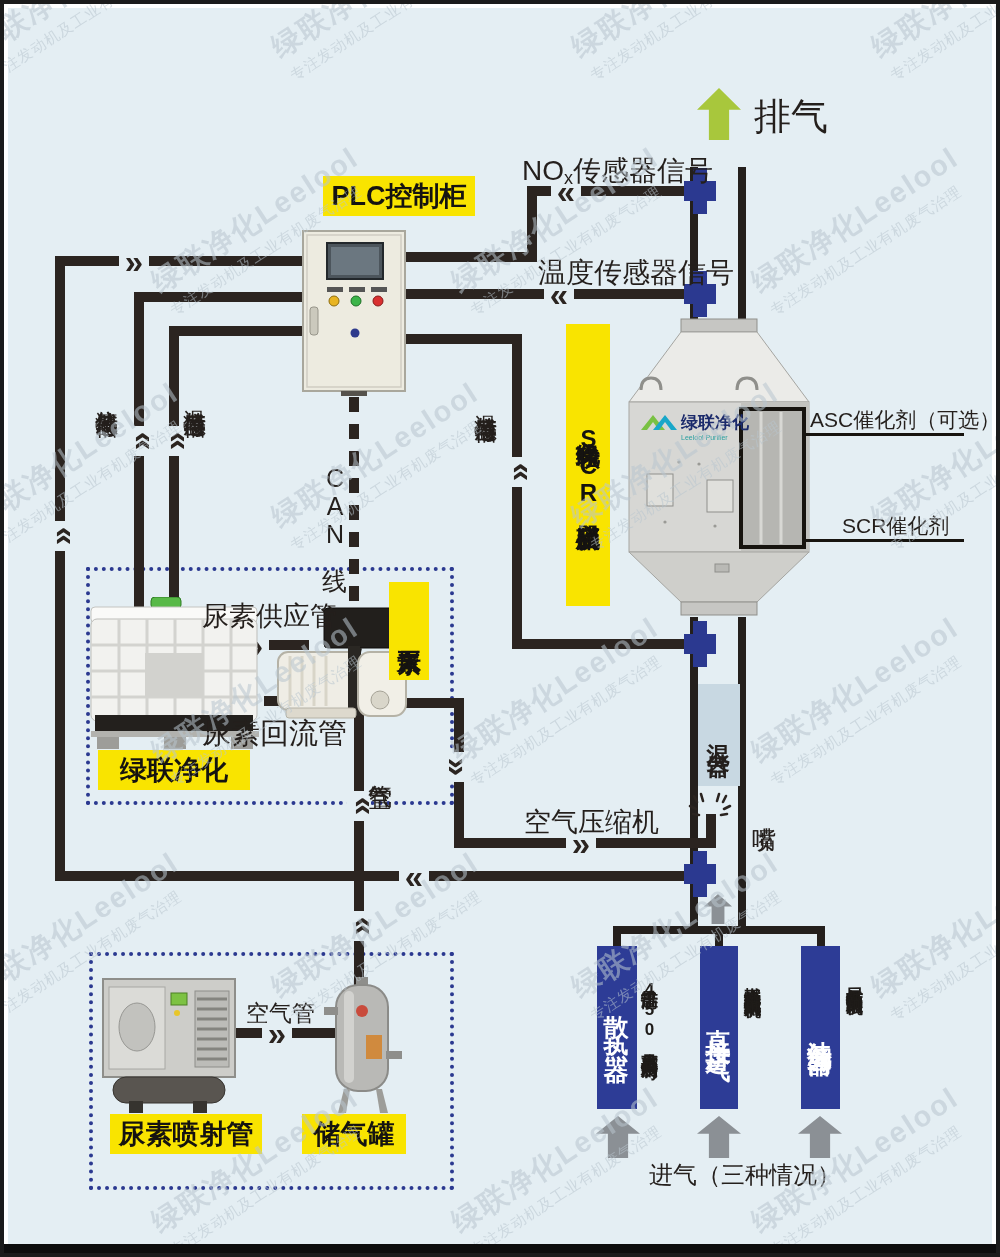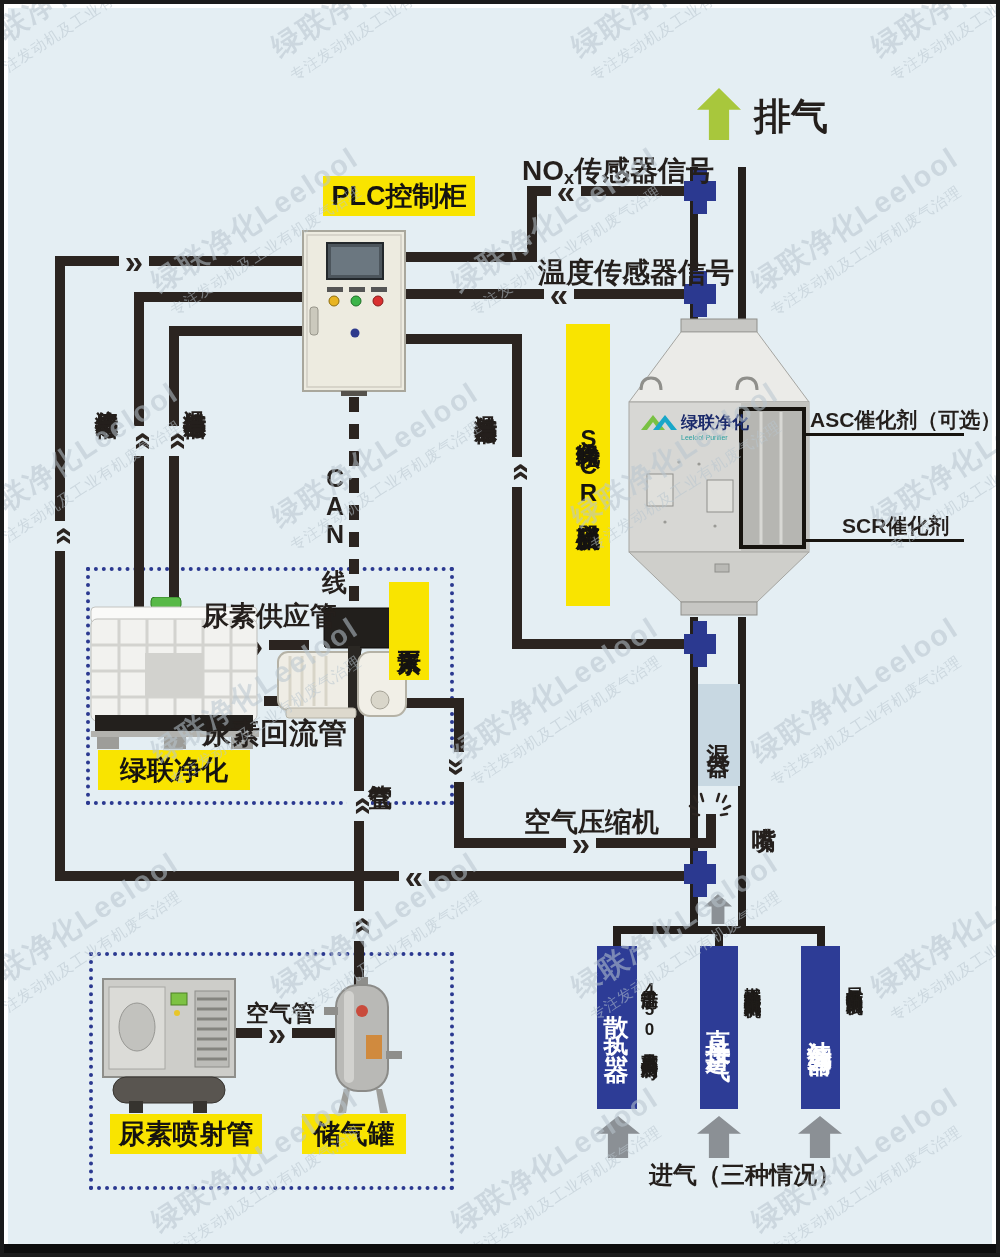--- a/index.html
+++ b/index.html
@@ -21,21 +21,21 @@
     font-size:33px;font-weight:bold;color:#2b2420;background:#e4eef3;line-height:1;}
   .chev.up{transform:rotate(-90deg);}
   .chev.down{transform:rotate(90deg);}
   
   .cross{position:absolute;z-index:13;}
   .cross .vb{position:absolute;left:9px;top:0;width:14px;height:46px;background:#2b3990;}
   .cross .hb{position:absolute;left:0;top:13px;width:32px;height:20px;background:#2b3990;}
   
   .ylabel{position:absolute;background:#f9e400;color:#151310;font-weight:bold;z-index:20;
     display:flex;align-items:center;justify-content:center;}
-  .tlabel{position:absolute;color:#241f1c;font-weight:bold;z-index:20;white-space:nowrap;}
+  .tlabel{position:absolute;color:#241f1c;font-weight:normal;z-index:20;white-space:nowrap;}
   .vtext{writing-mode:vertical-rl;text-orientation:upright;}
   .note{position:absolute;writing-mode:vertical-rl;text-orientation:upright;font-size:17px;line-height:19px;
     color:#1e1b18;font-weight:bold;z-index:20;letter-spacing:1px;}
   .bluebox{position:absolute;background:#2d3c96;z-index:15;display:flex;align-items:center;justify-content:center;}
   .btitle{writing-mode:vertical-rl;text-orientation:upright;color:#ffffff;font-weight:bold;font-size:25px;}
   .ls3{letter-spacing:22px;} .ls4{letter-spacing:10px;} .ls5{letter-spacing:3px;}
   .mixer{position:absolute;background:#c8d8e2;z-index:14;display:flex;align-items:center;justify-content:center;}
   
   .arrow{position:absolute;clip-path:polygon(50% 0,100% 42%,73% 42%,73% 100%,27% 100%,27% 42%,0 42%);z-index:15;}
   .green{background:#a8c73c;} .gray{background:#8b9095;}

